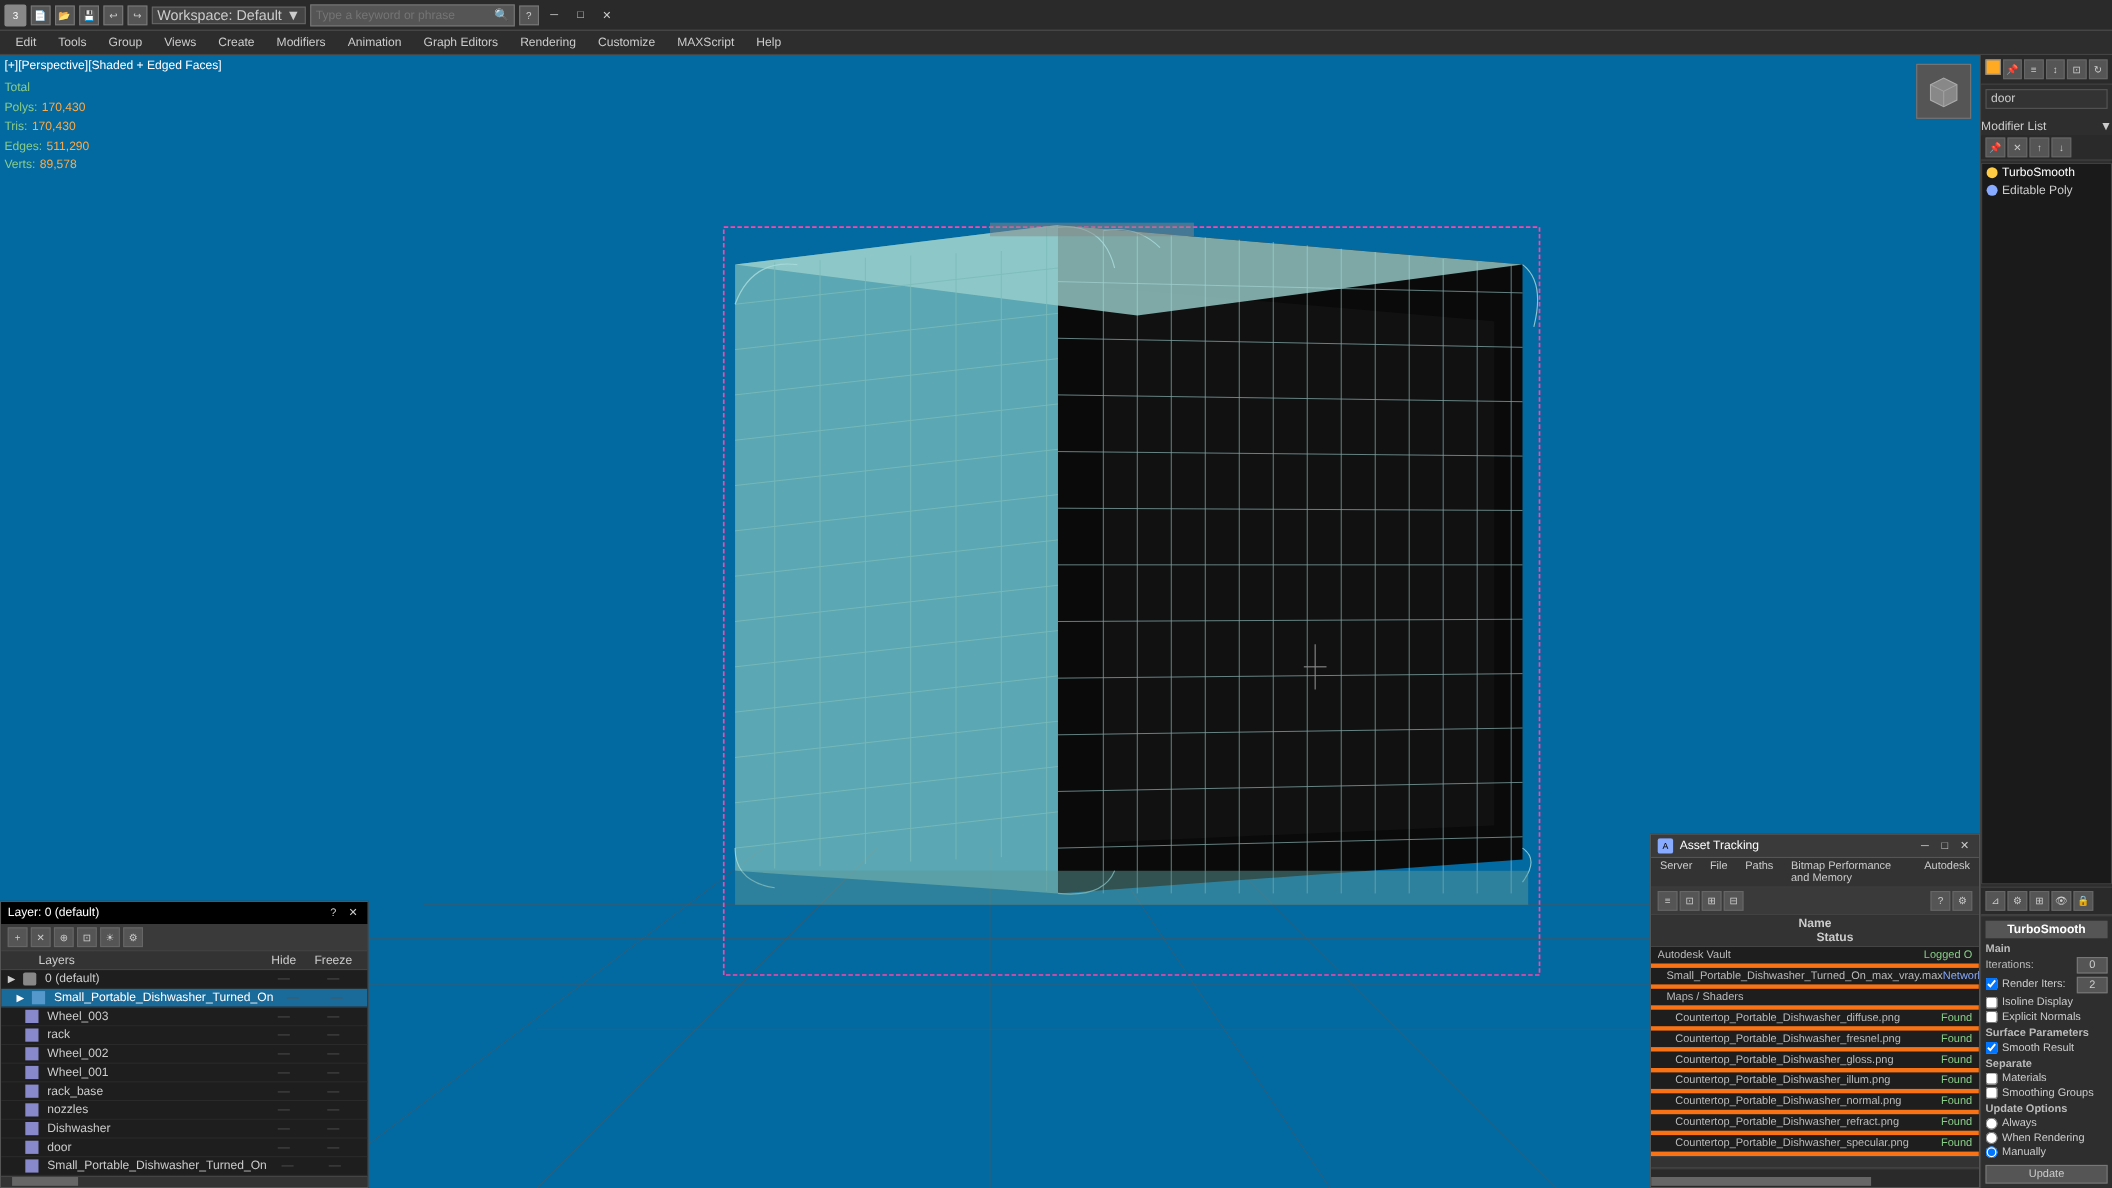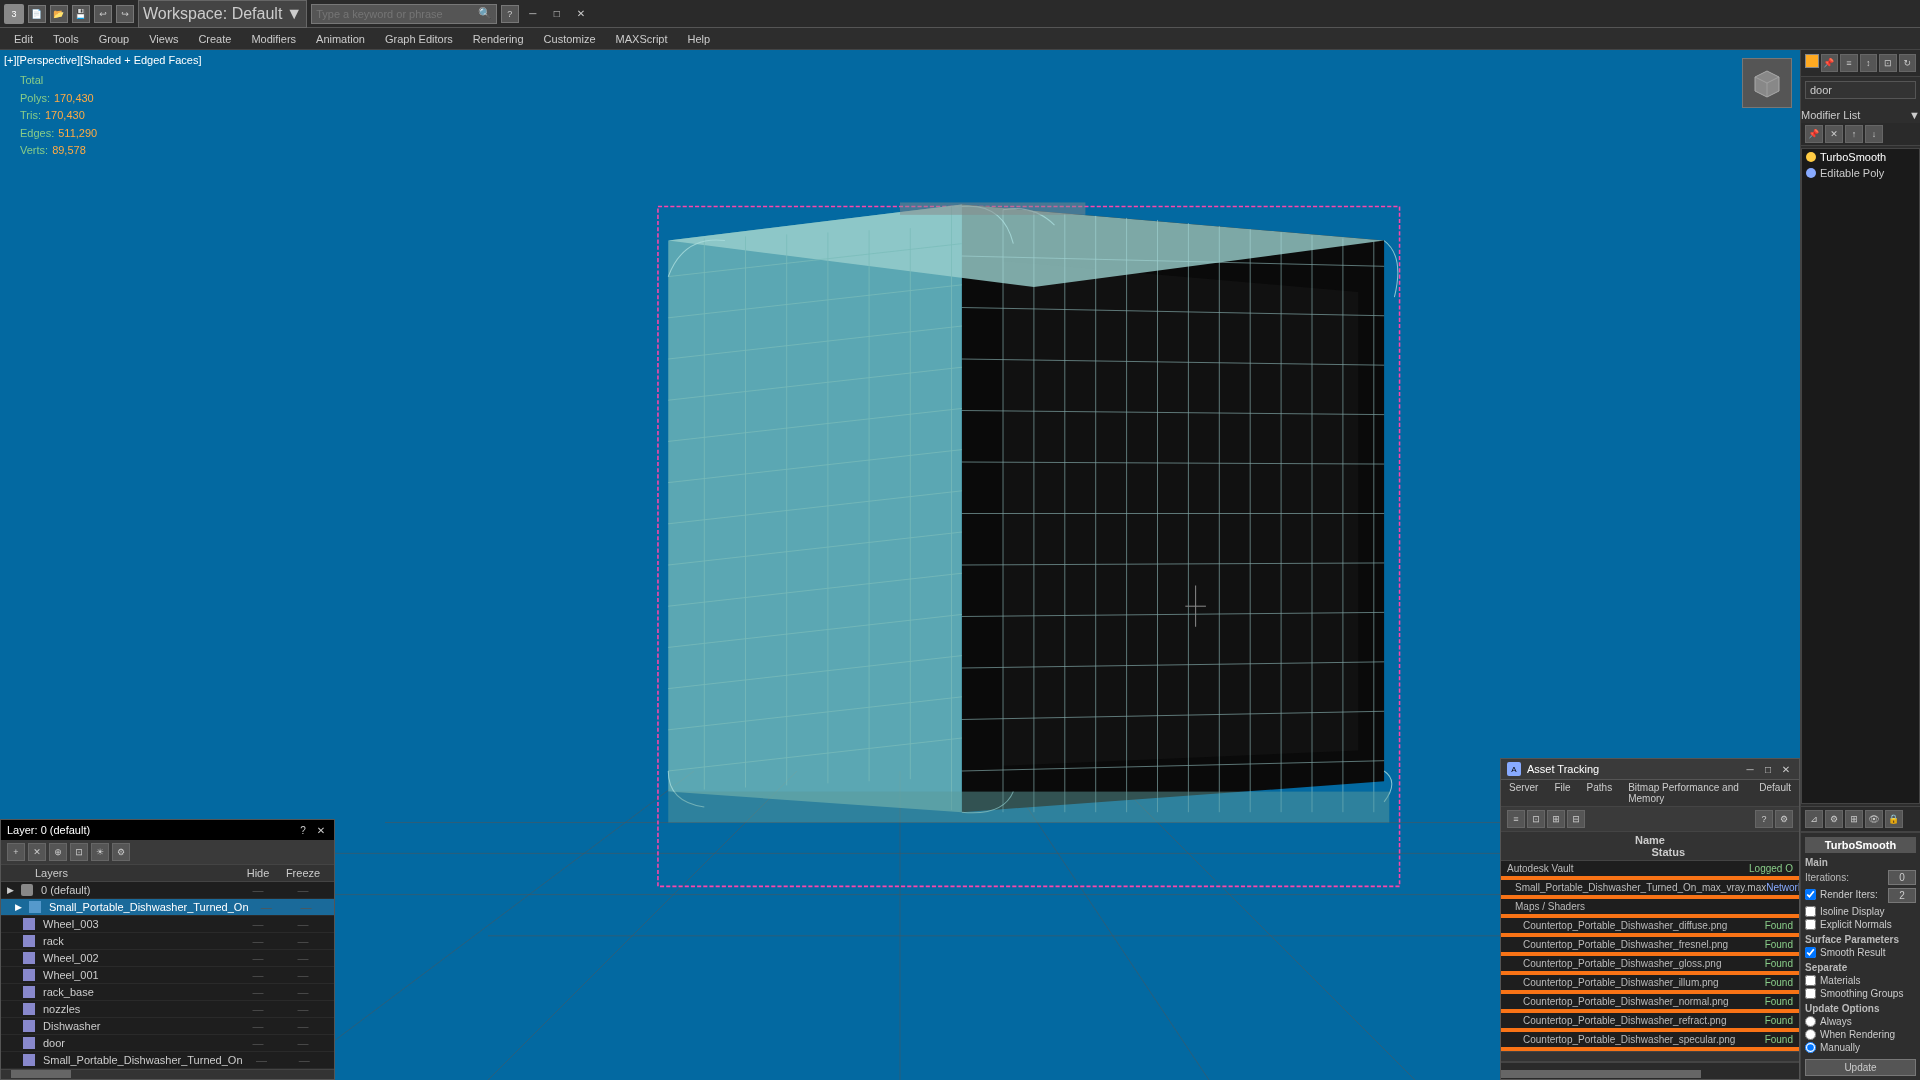--- a/index.html
+++ b/index.html
@@ -2,37 +2,37 @@
 <html><head>
   <meta charset="utf-8">
   <style>
     * { margin: 0; padding: 0; box-sizing: border-box; }
     body { width: 1920px; height: 1080px; background: #3a3a3a; font-family: Arial, sans-serif; font-size: 11px; color: #ccc; overflow: hidden; }
 
     
     #top-bar { display: flex; align-items: center; background: #2a2a2a; height: 28px; border-bottom: 1px solid #555; padding: 0 4px; gap: 4px; }
     #app-icon { width: 20px; height: 20px; background: #888; border-radius: 2px; display: flex; align-items: center; justify-content: center; color: #fff; font-size: 9px; }
     .tb-icon { width: 18px; height: 18px; background: #555; border: 1px solid #777; display: inline-flex; align-items: center; justify-content: center; font-size: 9px; color: #ccc; cursor: pointer; }
-    #workspace-dropdown { background: #444; border: 1px solid #666; color: #ccc; padding: 2px 4px; height: 28px; font-size: 16px; display: flex; align-items: center; gap: 4px; cursor: pointer; }
+    #workspace-dropdown { background: #444; border: 1px solid #666; color: #ccc; padding: 2px 4px; height: 16px; font-size: 13px; display: flex; align-items: center; gap: 4px; cursor: pointer; }
     #title-bar { flex: 1; text-align: center; font-size: 11px; color: #bbb; }
     #search-box { display: flex; align-items: center; background: #555; border: 1px solid #777; height: 20px; padding: 0 4px; gap: 2px; }
     #search-input { background: transparent; border: none; outline: none; color: #ccc; font-size: 11px; width: 160px; }
     .win-btn { width: 20px; height: 20px; display: flex; align-items: center; justify-content: center; font-size: 10px; cursor: pointer; color: #ccc; }
 
     
     #menu-bar { display: flex; align-items: center; background: #2d2d2d; height: 22px; border-bottom: 1px solid #444; padding: 0 4px; gap: 0; }
     .menu-item { padding: 2px 10px; cursor: pointer; font-size: 11px; color: #ccc; height: 22px; display: flex; align-items: center; }
 
     
     #main { display: flex; width: 1920px; height: calc(1080px - 50px); position: relative; }
 
     
     #viewport { flex: 1; background: #0369a1; position: relative; overflow: hidden; }
     #viewport-label { position: absolute; top: 4px; left: 4px; color: #fff; font-size: 11px; z-index: 10; }
-    #viewport-stats { position: absolute; top: 4px; left: 20px; color: #88cc88; font-size: 11px; z-index: 10; line-height: 1.6; margin-top: 14px; }
+    #viewport-stats { position: absolute; top: 4px; left: 4px; color: #88cc88; font-size: 11px; z-index: 10; line-height: 1.6; margin-top: 14px; }
     .stat-label { color: #88cc88; }
     .stat-value { color: #ffaa44; margin-left: 4px; }
 
     
     #mesh-canvas { width: 100%; height: 100%; position: absolute; top: 0; left: 0; }
 
     
     #viewport-home { position: absolute; top: 8px; right: 8px; width: 50px; height: 50px; background: #555; border: 1px solid #777; display: flex; align-items: center; justify-content: center; z-index: 10; }
 
     
@@ -512,21 +512,21 @@
       <div class="header-btn">─</div>
       <div class="header-btn">□</div>
       <div class="header-btn">✕</div>
     </div>
   </div>
   <div id="asset-menu-bar">
     <span class="asset-menu">Server</span>
     <span class="asset-menu">File</span>
     <span class="asset-menu">Paths</span>
     <span class="asset-menu">Bitmap Performance and Memory</span>
-    <span class="asset-menu">Default</span>
+    <span class="asset-menu">Autodesk</span>
   </div>
   <div id="asset-toolbar">
     <div class="asset-tool">≡</div>
     <div class="asset-tool">⊡</div>
     <div class="asset-tool">⊞</div>
     <div class="asset-tool">⊟</div>
     <div style="flex:1"></div>
     <div class="asset-tool">?</div>
     <div class="asset-tool">⚙</div>
   </div>

